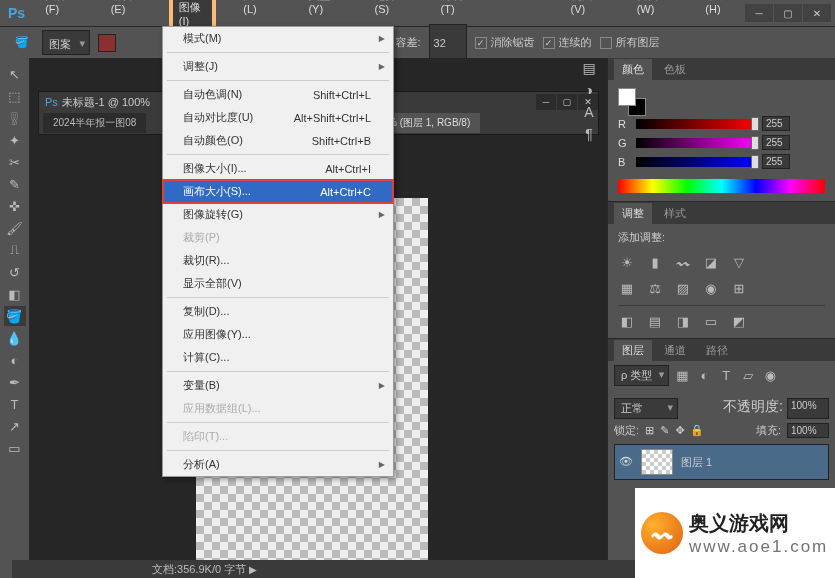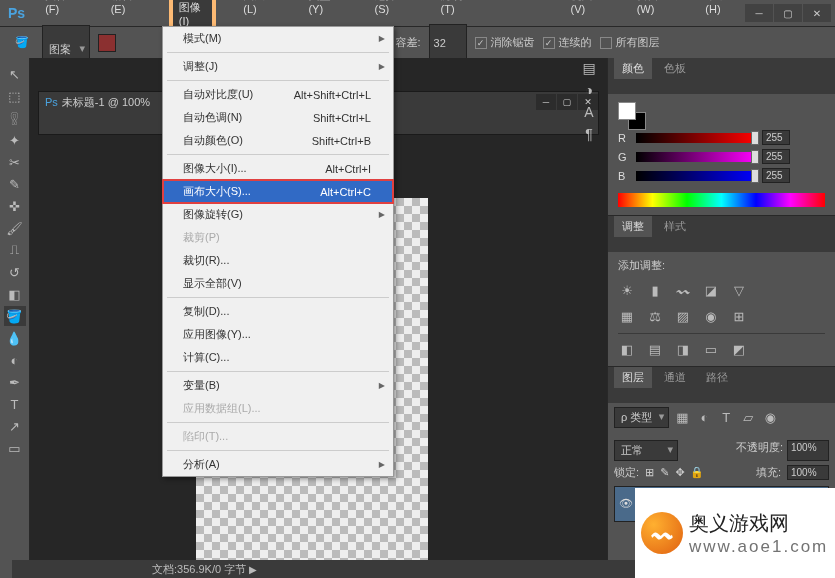--- a/index.html
+++ b/index.html
@@ -6,21 +6,21 @@
 body{background:#535353;color:#ccc;width:835px;height:578px;overflow:hidden;position:relative}
 .top-bar{background:#535353;height:26px;display:flex;align-items:center;padding-left:8px}
 .ps-logo{color:#4aa3df;font-weight:bold;font-size:14px;margin-right:12px}
 .menu-bar{display:flex;gap:19px}
 .menu-item{padding:5px 8px;color:#ddd;cursor:pointer}
 .menu-item.active{background:#3a3a3a;border:4px solid #fdba74;padding:13px 6px}
 .win-controls{margin-left:auto;display:flex;gap:1px;margin-right:4px}
 .win-btn{width:28px;height:18px;background:#424242;display:flex;align-items:center;justify-content:center;color:#ccc;font-size:10px}
 .option-bar{background:#535353;height:32px;border-top:1px solid #282828;display:flex;align-items:center;padding-left:10px;gap:8px}
 .tool-icon{width:24px;height:24px;display:flex;align-items:center;justify-content:center}
-.dropdown-field{background:#3a3a3a;border:1px solid #222;padding:16px 18px 2px 6px;color:#ccc;position:relative;font-size:11px}
+.dropdown-field{background:#3a3a3a;border:1px solid #222;padding:6px 18px 2px 6px;color:#ccc;position:relative;font-size:11px}
 .dropdown-field::after{content:"▾";position:absolute;right:4px;color:#999}
 .thumb{width:18px;height:18px;background:#8b3030;border:1px solid #222}
 .opt-label{color:#ccc}
 .opt-input{background:#3a3a3a;border:1px solid #222;width:38px;padding:12px 4px;color:#ccc}
 .checkbox{display:flex;align-items:center;gap:4px}
 .cb-box{width:12px;height:12px;border:1px solid #888;display:inline-flex;align-items:center;justify-content:center;font-size:9px;color:#ccc}
 .main-area{display:flex;height:520px}
 .toolbox{width:30px;background:#535353;border-right:1px solid #282828;padding-top:6px;display:flex;flex-direction:column;gap:2px;align-items:center}
 .tool-btn{width:22px;height:20px;display:flex;align-items:center;justify-content:center;color:#bbb;font-size:13px;cursor:pointer}
 .tool-btn.sel{background:#3a3a3a}
@@ -33,21 +33,21 @@
 .tab{padding:3px 10px;background:#2c2c2c;color:#bbb;font-size:10px}
 .tab.active{background:#535353;color:#ddd}
 .dropdown-menu{position:absolute;left:162px;top:26px;width:232px;background:#f0f0f0;border:1px solid #999;box-shadow:2px 2px 5px rgba(0,0,0,.4);z-index:100;color:#333}
 .menu-row{padding:4px 22px 4px 20px;display:flex;justify-content:space-between;align-items:center;font-size:12px;position:relative}
 .menu-row.arrow::after{content:"▶";position:absolute;right:8px;font-size:8px;color:#666}
 .menu-row.disabled{color:#aaa}
 .menu-row.highlighted{background:#316ac5;color:#fff;outline:2px solid #e04040;outline-offset:-1px}
 .menu-sep{height:1px;background:#ccc;margin:2px 4px}
 .right-panels{width:228px;background:#535353;border-left:1px solid #282828;display:flex;flex-direction:column}
 .panel{border-bottom:1px solid #282828}
-.panel-tabs{height:36px;background:#3a3a3a;display:flex;align-items:flex-start;padding-left:6px;gap:4px}
+.panel-tabs{height:22px;background:#3a3a3a;display:flex;align-items:flex-end;padding-left:6px;gap:4px}
 .ptab{padding:3px 8px;color:#999;font-size:11px}
 .ptab.active{background:#535353;color:#ddd}
 .color-panel-body{padding:8px 10px}
 .swatch-pair{display:inline-block;position:relative;width:28px;height:28px;margin-right:10px;vertical-align:top}
 .swatch-fg{width:18px;height:18px;background:#fff;border:1px solid #888;position:absolute;top:0;left:0;z-index:2}
 .swatch-bg{width:18px;height:18px;background:#000;border:1px solid #888;position:absolute;bottom:0;right:0}
 .rgb-sliders{display:inline-block;vertical-align:top}
 .slider-row{display:flex;align-items:center;gap:6px;margin-bottom:4px}
 .slider-label{width:12px;color:#ddd}
 .slider-track{width:120px;height:10px;position:relative}
@@ -67,21 +67,21 @@
 .layer-row-controls{display:flex;gap:4px;margin-bottom:4px}
 .mini-dropdown{background:#3a3a3a;border:1px solid #222;padding:2px 16px 2px 6px;color:#ccc;position:relative;font-size:11px}
 .mini-dropdown::after{content:"▾";position:absolute;right:4px;color:#999}
 .mini-input{background:#3a3a3a;border:1px solid #222;width:42px;padding:1px 3px;color:#ccc;font-size:10px}
 .lock-row{display:flex;align-items:center;gap:6px;font-size:10px;color:#ccc;margin-bottom:6px}
 .layer-item{display:flex;align-items:center;gap:8px;background:#4a6a8a;padding:4px;border:1px solid #222}
 .layer-eye{width:14px;height:14px;color:#ddd;font-size:11px}
 .layer-thumb{width:32px;height:26px;background:repeating-conic-gradient(#ccc 0 25%,#fff 0 50%) 0 0/8px 8px;border:1px solid #888}
 .watermark{position:absolute;right:0;bottom:0;width:200px;height:90px;background:#fff;display:flex;align-items:center;padding:6px;gap:6px}
 .wm-logo{width:42px;height:42px;border-radius:50%;background:radial-gradient(circle at 30% 30%,#ffb030,#e06010);display:flex;align-items:center;justify-content:center;color:#fff;font-size:20px;font-weight:bold}
-.wm-text{font-size:20px;font-weight:normal;color:#222}
+.wm-text{font-size:20px;font-weight:bold;color:#222}
 .wm-url{font-size:17px;color:#737373;letter-spacing:2px}
 .status-bar{position:absolute;left:12px;right:0;bottom:0;height:18px;background:#3a3a3a;color:#bbb;font-size:10px;padding-left:140px;line-height:18px}
 .canvas-bg{position:absolute;left:166px;top:140px;width:232px;height:420px;background:repeating-conic-gradient(#bbb 0 25%,#eee 0 50%) 0 0/16px 16px}
 .vert-icons{position:absolute;right:232px;top:60px;width:28px;display:flex;flex-direction:column;gap:6px;align-items:center}
 .vert-icons span{color:#bbb;font-size:14px}
 </style>
 </head>
 <body>
 
 <div class="top-bar">
@@ -155,20 +155,21 @@
       <div class="doc-titlebar">
         <span style="color:#4aa3df;margin-right:4px">Ps</span>
         <span>未标题-1 @ 100%</span>
         <div class="doc-controls">
           <span>─</span>
           <span>▢</span>
           <span>✕</span>
         </div>
       </div>
       <div class="doc-tabs">
+        <span class="tab">2024半年报一图08</span>
         <span class="tab active" style="margin-left:200px">@ 100% (图层 1, RGB/8)</span>
       </div>
     </div>
     <div class="canvas-bg"></div>
   </div>
 
   <div class="vert-icons">
     <span>▤</span>
     <span>◑</span>
     <span>A</span>
@@ -255,21 +256,21 @@
         <div class="layer-controls">
           <span class="mini-dropdown">ρ 类型</span>
           <span class="adj-icon">▦</span>
           <span class="adj-icon">◐</span>
           <span class="adj-icon">T</span>
           <span class="adj-icon">▱</span>
           <span class="adj-icon">◉</span>
         </div>
         <div class="layer-row-controls">
           <span class="mini-dropdown" style="width:64px">正常</span>
-          <span style="margin-left:auto;color:#ccc;font-size:11px">不透明度:</span>
+          <span style="margin-left:auto;color:#ccc;font-size:14px">不透明度:</span>
           <span class="mini-input">100%</span>
         </div>
         <div class="lock-row">
           <span>锁定:</span>
           <span>⊞</span>
           <span>✎</span>
           <span>✥</span>
           <span>🔒</span>
           <span style="margin-left:auto">填充:</span>
           <span class="mini-input">100%</span>
@@ -287,26 +288,26 @@
 <div class="dropdown-menu">
   <div class="menu-row arrow">
       <span>模式(M)</span>
     </div>
   <div class="menu-sep"></div>
   <div class="menu-row arrow">
       <span>调整(J)</span>
     </div>
   <div class="menu-sep"></div>
   <div class="menu-row">
+      <span>自动色调(N)</span>
+      <span>Shift+Ctrl+L</span>
+    </div>
+  <div class="menu-row">
       <span>自动对比度(U)</span>
       <span>Alt+Shift+Ctrl+L</span>
-    </div>
-  <div class="menu-row">
-      <span>自动色调(N)</span>
-      <span>Shift+Ctrl+L</span>
     </div>
   <div class="menu-row">
       <span>自动颜色(O)</span>
       <span>Shift+Ctrl+B</span>
     </div>
   <div class="menu-sep"></div>
   <div class="menu-row">
       <span>图像大小(I)...</span>
       <span>Alt+Ctrl+I</span>
     </div>

